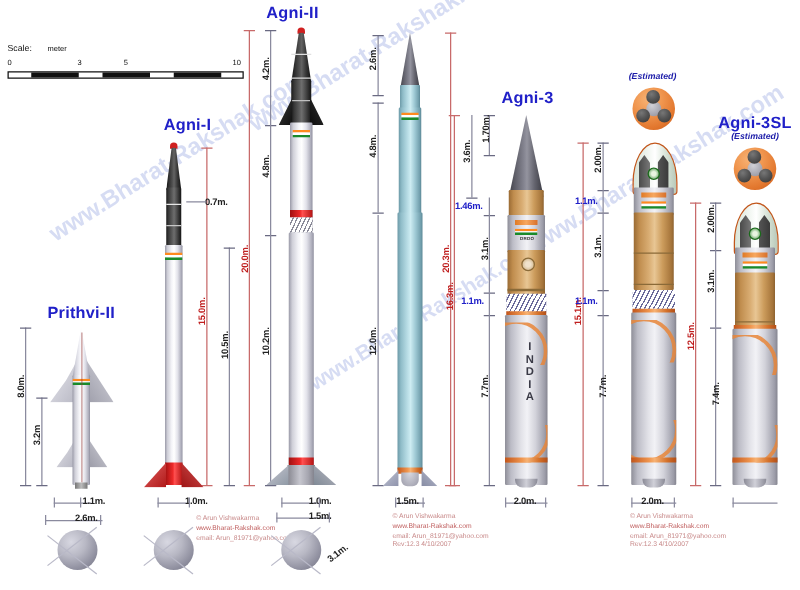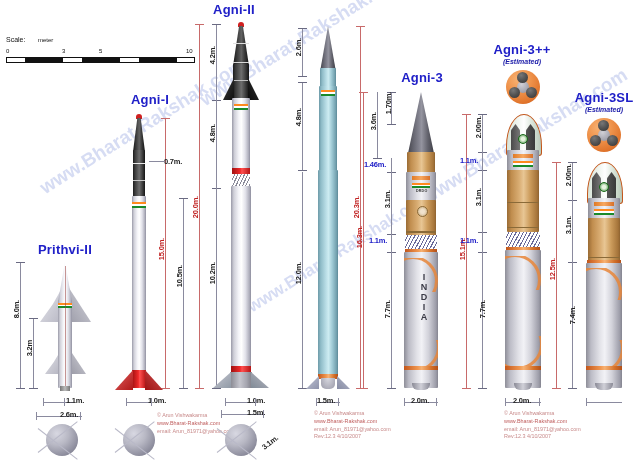--- a/index.html
+++ b/index.html
@@ -417,21 +417,20 @@
     <div class="abs band-orange" style="left:49px;top:366px;width:34px;height:4px;"></div>
     <div class="abs" style="left:57px;top:383px;width:18px;height:7px;background:linear-gradient(to right,#8a8a96,#d0d0d8,#8a8a96);border-radius:0 0 6px 6px;"></div>
 
     <div class="abs hline" style="left:49px;top:402px;width:34px;"></div>
     <div class="abs dimh" style="left:56px;top:396px;">2.0m.</div>
     <div class="abs vline" style="left:49px;top:398px;height:8px;"></div>
     <div class="abs vline" style="left:81px;top:398px;height:8px;"></div>
   </div>
 
   <div class="abs" style="left:458px;top:0;width:120px;height:472px;">
-    <div class="abs title" style="left:22px;top:42px;width:84px;">Agni-3++</div>
     <div class="abs subtitle" style="left:22px;top:58px;width:84px;">(Estimated)</div>
 
     <div class="abs mirv-circle" style="left:48px;top:70px;width:34px;height:34px;"></div>
     <div class="abs mirv-core" style="left:59px;top:81px;width:12px;height:12px;"></div>
     <div class="abs mirv-dot" style="left:59px;top:72px;width:11px;height:11px;"></div>
     <div class="abs mirv-dot" style="left:51px;top:87px;width:11px;height:11px;"></div>
     <div class="abs mirv-dot" style="left:68px;top:87px;width:11px;height:11px;"></div>
 
     <div class="abs vline red" style="left:8px;top:114px;height:274px;"></div>
     <div class="abs tickr" style="left:4px;top:114px;width:9px;"></div>

